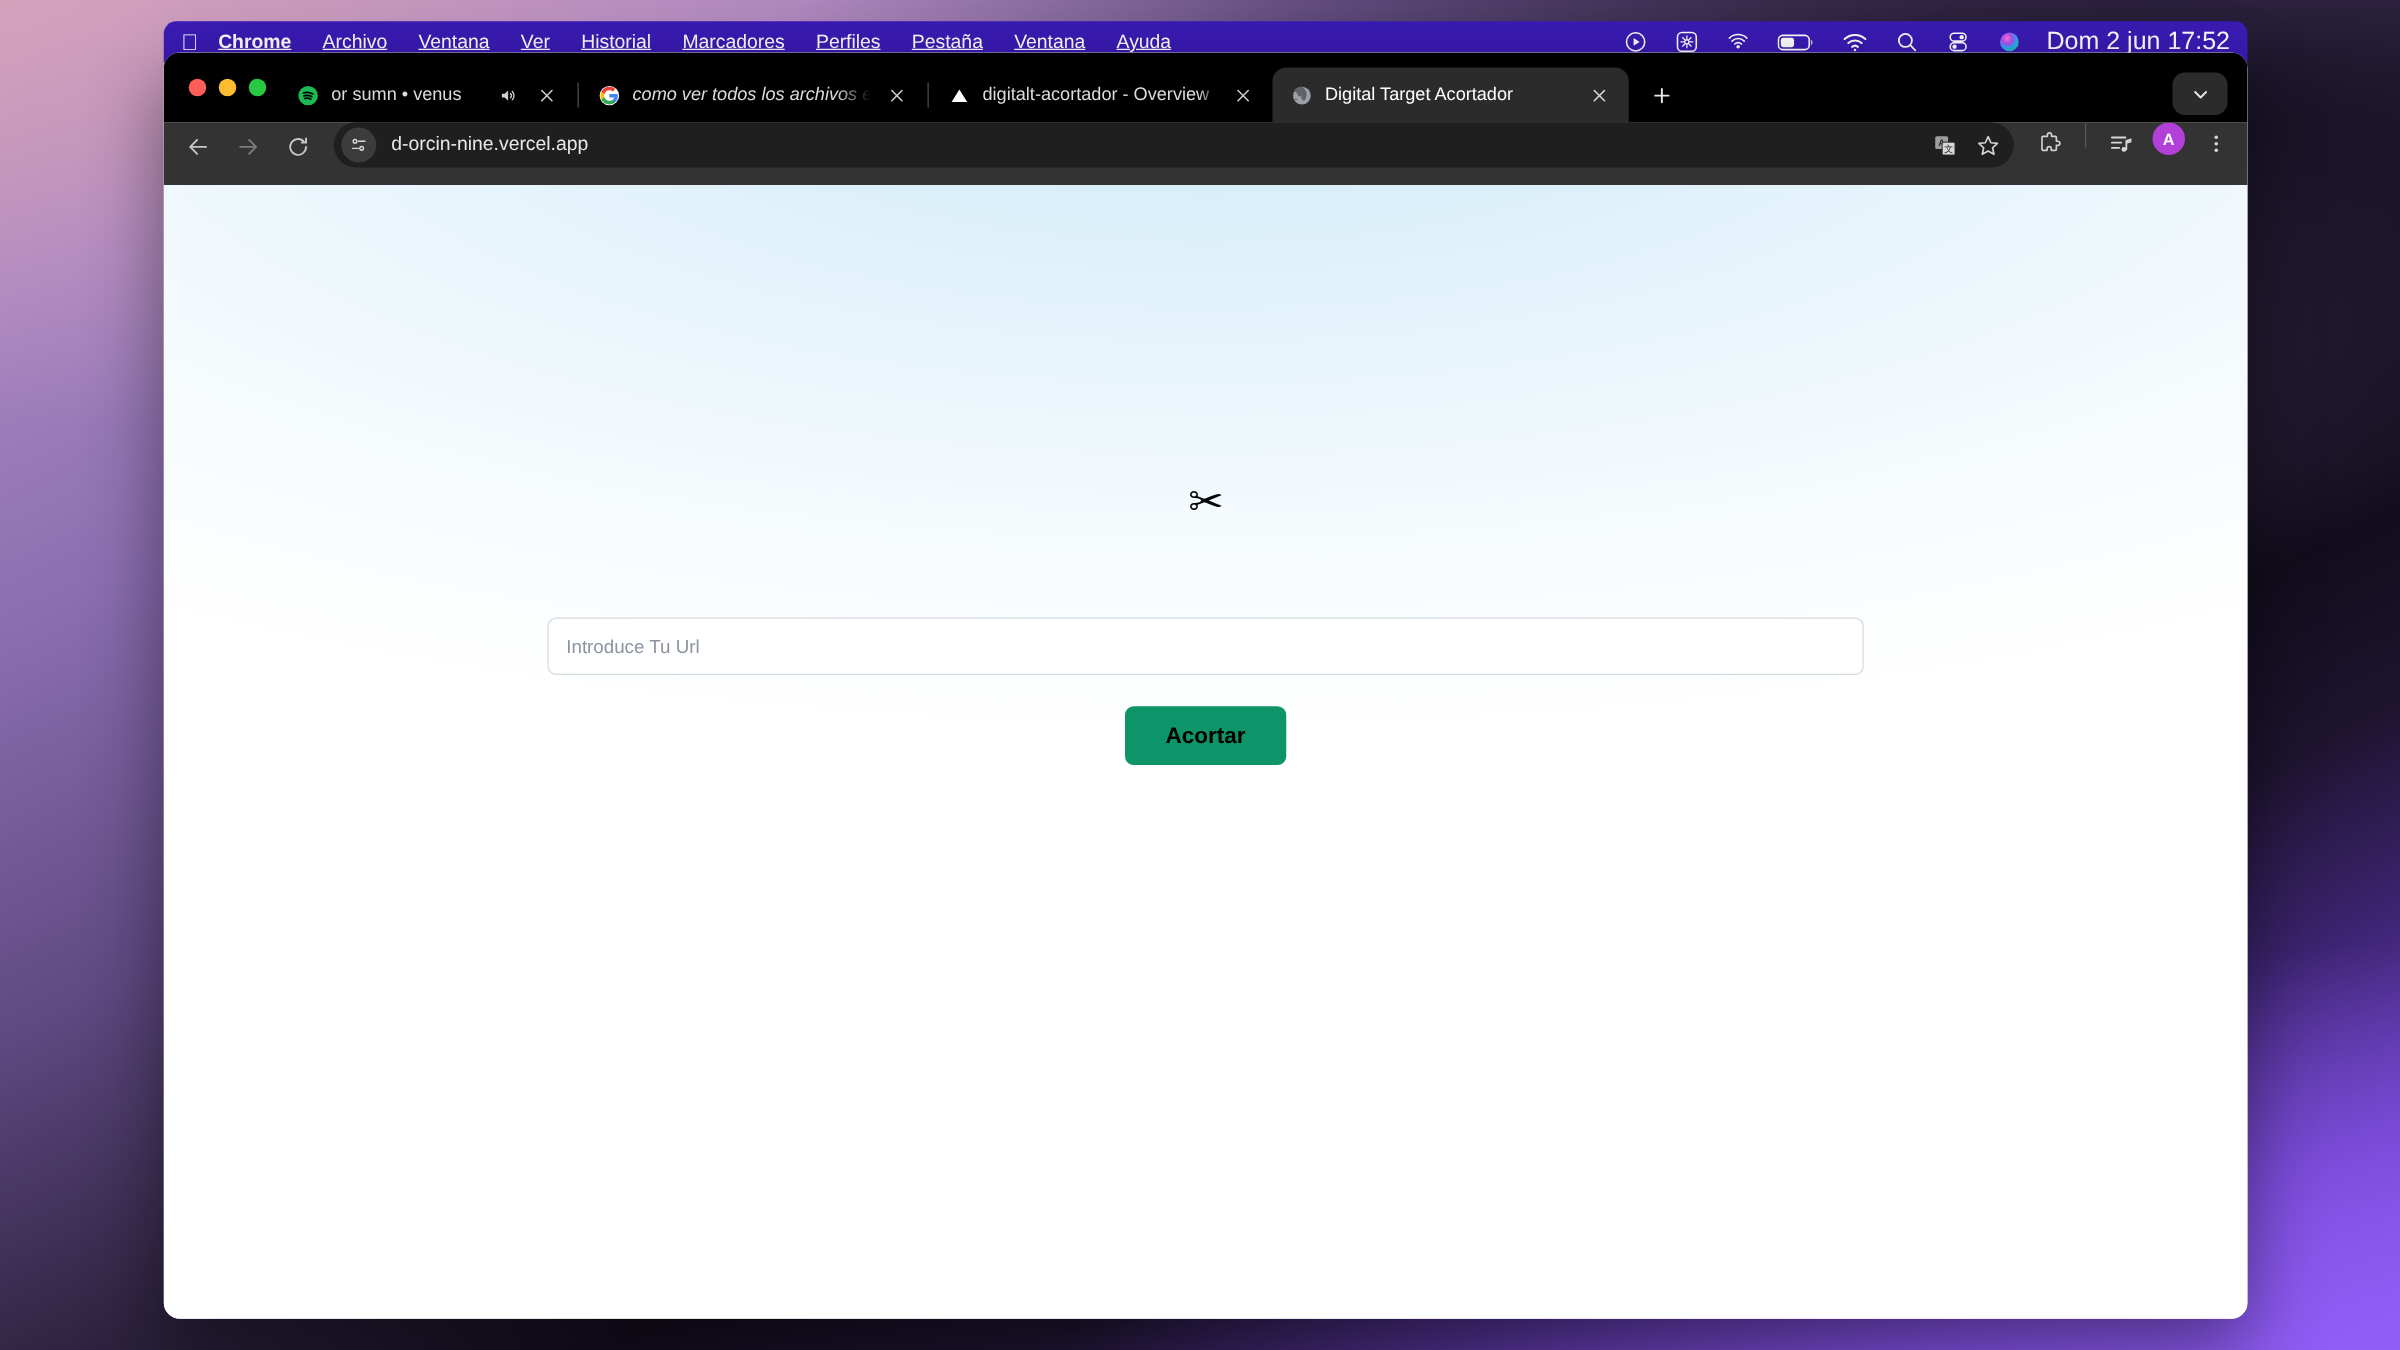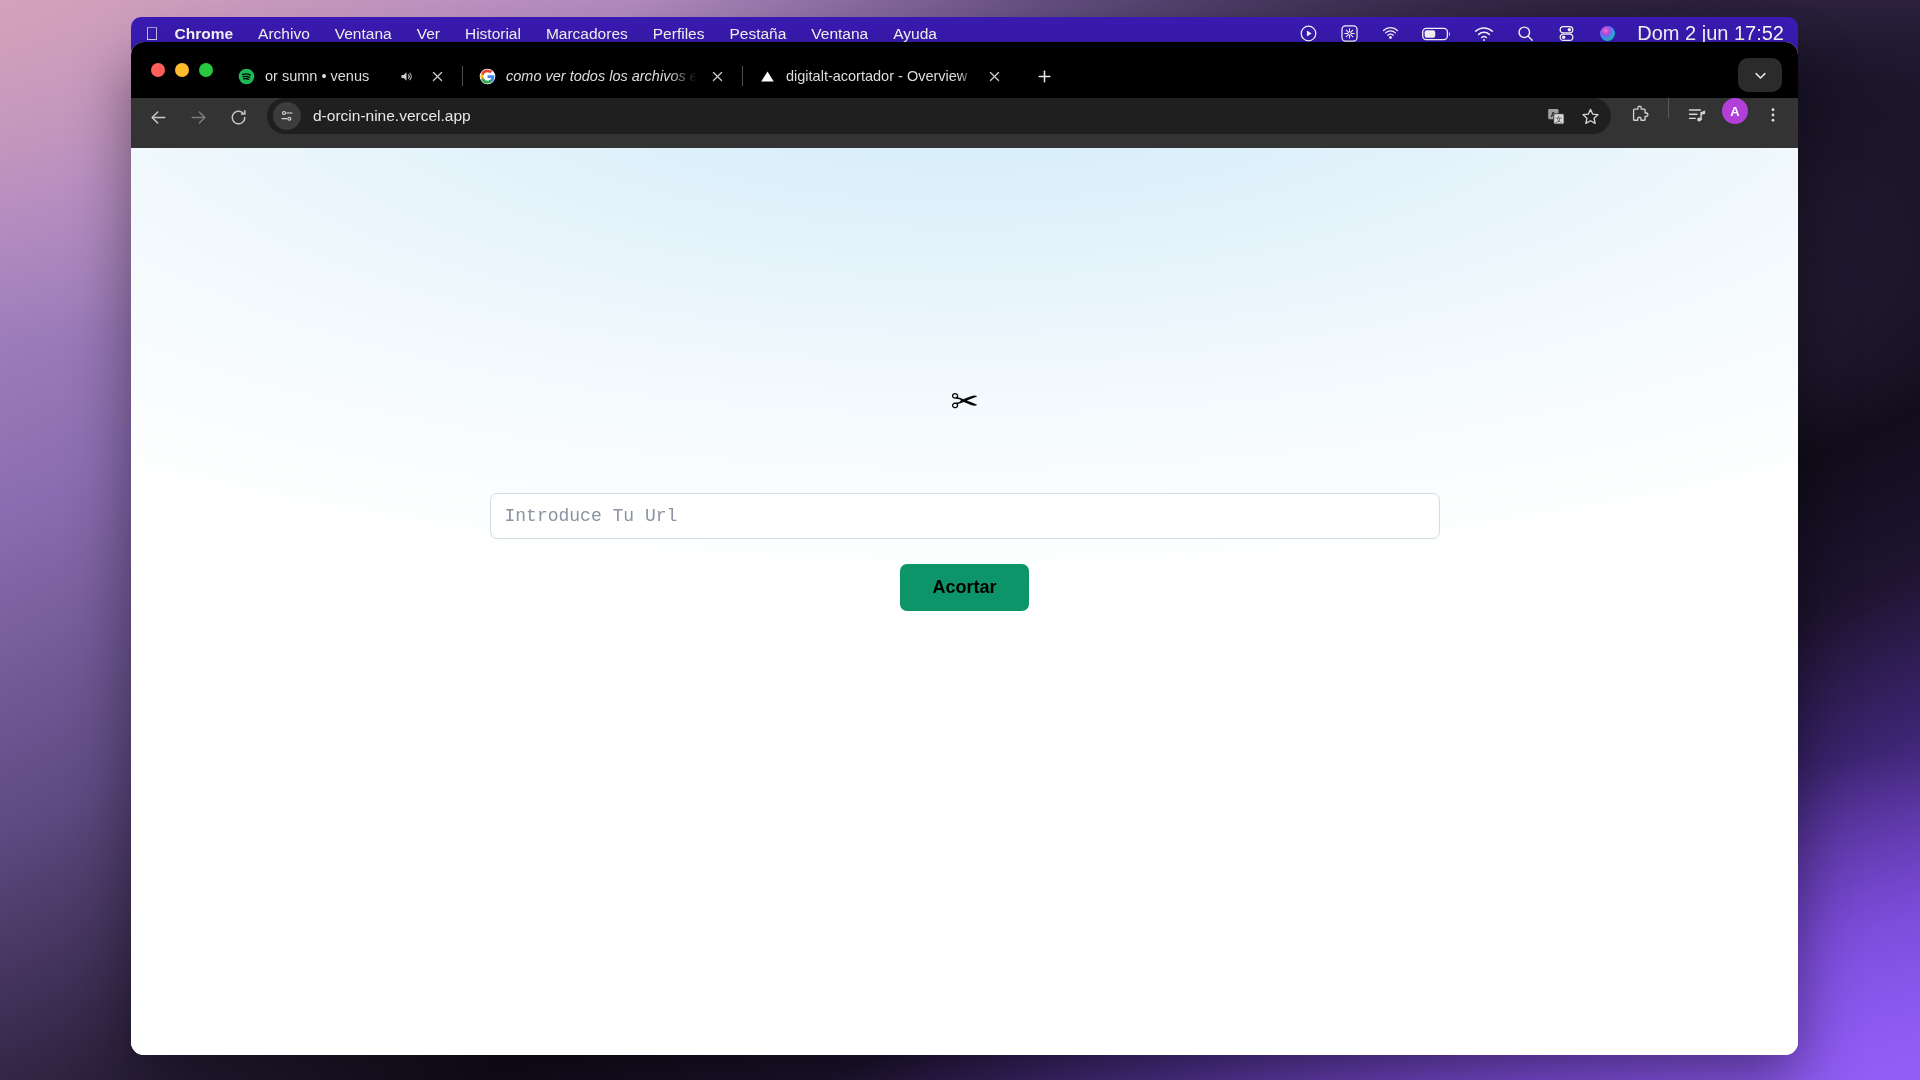--- a/index.html
+++ b/index.html
@@ -30,21 +30,21 @@
   }
   
   .menubar {
     position:absolute; left:131px; top:17px; width:1667px; height:33px;
     background:#3a1bb5;
     border-radius:10px 10px 0 0;
     display:flex; align-items:center; padding:0 14px;
     color:#fff; font-size:15.5px;
   }
   .menubar .apple { font-size:18px; margin-right:16px; line-height:1; }
-  .menubar .mi { margin-right:25px; white-space:nowrap; }
+  .menubar .mi { margin-right:25px; white-space:nowrap;text-decoration:underline; }
   .menubar .mi.bold { font-weight:bold; }
   .menubar .spacer { flex:1; }
   .menubar .tray { display:flex; align-items:center; gap:22px; }
   .tray svg { display:block; }
   .clock { font-size:20px; margin-left:20px; white-space:nowrap; }
 
   
   .window {
     position:absolute; left:131px; top:42px; width:1667px; height:1013px;
     border-radius:13px; overflow:hidden;
@@ -112,23 +112,23 @@
     position:relative;
   }
   .content { padding-top:233px; text-align:center; }
   h1.page-title {
     font-size:45px; font-weight:bold; color:#060606; letter-spacing:-0.5px;
     display:flex; align-items:center; justify-content:center; gap:14px;
   }
   .scissors { font-size:34px; font-weight:normal; }
   .url-form { margin-top:72px; display:flex; flex-direction:column; align-items:center; }
   .url-input {
-    width:950px; height:46px; border:1px solid #d5dbe2; border-radius:7px;
-    font-size:18px; color:#6d7685; padding:0 14px; background:#fff;
-    font-family:Liberation Mono, monospace; outline:none;
+    width:1053px; height:46px; border:1px solid #d5dbe2; border-radius:7px;
+    font-size:15px; color:#6d7685; padding:0 14px; background:#fff;
+    font-family:Liberation Sans, sans-serif; outline:none;
   }
   .url-input::placeholder { color:#8b93a1; }
   .submit-btn {
     margin-top:25px; background:#0e9469; color:#000000; border:none; border-radius:7px;
     font-size:18px; font-weight:bold; padding:13px 32px; cursor:pointer;
     font-family:"Liberation Sans", sans-serif;
   }
 </style>
 </head>
 <body>
@@ -290,20 +290,36 @@
         </span>
         <span class="title" style="flex:1; -webkit-mask-image:linear-gradient(to right,#000 92%,transparent 100%); mask-image:linear-gradient(to right,#000 92%,transparent 100%);">digitalt-acortador - Overview</span>
         <span class="tclose">
           <svg width="13" height="13" viewBox="0 0 24 24" stroke="#e0e0e0" stroke-width="2.4" stroke-linecap="round">
               <line x1="4.5" y1="4.5" x2="19.5" y2="19.5"></line>
               <line x1="19.5" y1="4.5" x2="4.5" y2="19.5"></line>
             </svg>
         </span>
       </div>
 
+      <div class="tab active" style="width:285px;">
+        <span class="favicon">
+          <svg width="17" height="17" viewBox="0 0 24 24">
+              <circle cx="12" cy="12" r="10" fill="#9aa0a6"></circle>
+              <path d="M12 2a10 10 0 0 0-9.1 5.9c1.6-.6 2.6.7 3.6 1.4 1.1.8.4 2.3 1.6 3.1 1.1.8 2.3-.3 3.2.7.8.9-.3 2.3.4 3.3.6.8 2 .5 2.6 1.6A10 10 0 0 0 12 2z" fill="#5f6368"></path>
+              <path d="M4.1 16.4c.9-.6 1.6.4 2.5.2" fill="none" stroke="#5f6368" stroke-width="1.3"></path>
+            </svg>
+        </span>
+        <span class="title" style="flex:1;">Digital Target Acortador</span>
+        <span class="tclose">
+          <svg width="13" height="13" viewBox="0 0 24 24" stroke="#e8e8e8" stroke-width="2.4" stroke-linecap="round">
+              <line x1="4.5" y1="4.5" x2="19.5" y2="19.5"></line>
+              <line x1="19.5" y1="4.5" x2="4.5" y2="19.5"></line>
+            </svg>
+        </span>
+      </div>
 
       <div class="newtab">
         <svg width="17" height="17" viewBox="0 0 24 24" stroke="#e8e8e8" stroke-width="2.2" stroke-linecap="round">
             <line x1="12" y1="4.5" x2="12" y2="19.5"></line>
             <line x1="4.5" y1="12" x2="19.5" y2="12"></line>
           </svg>
       </div>
     </div>
 
     <div class="tablist-btn">

